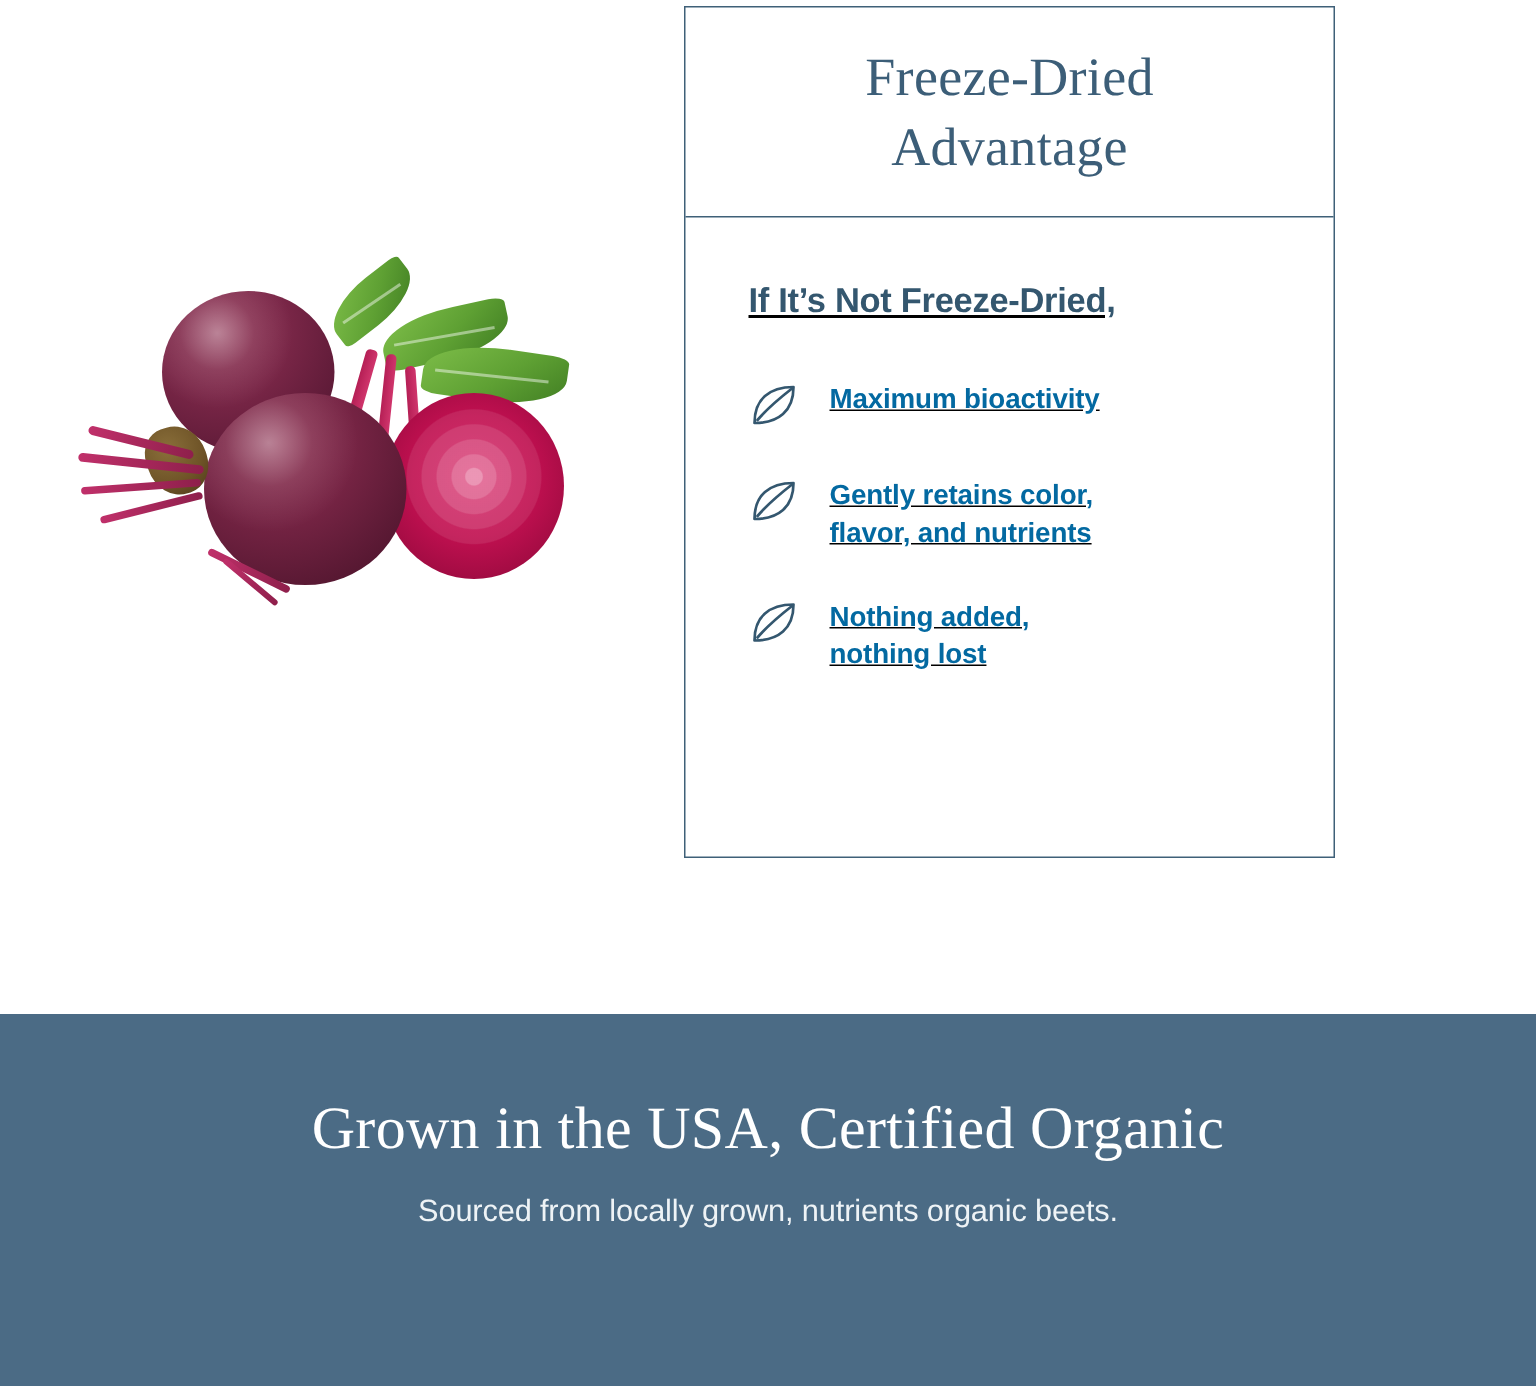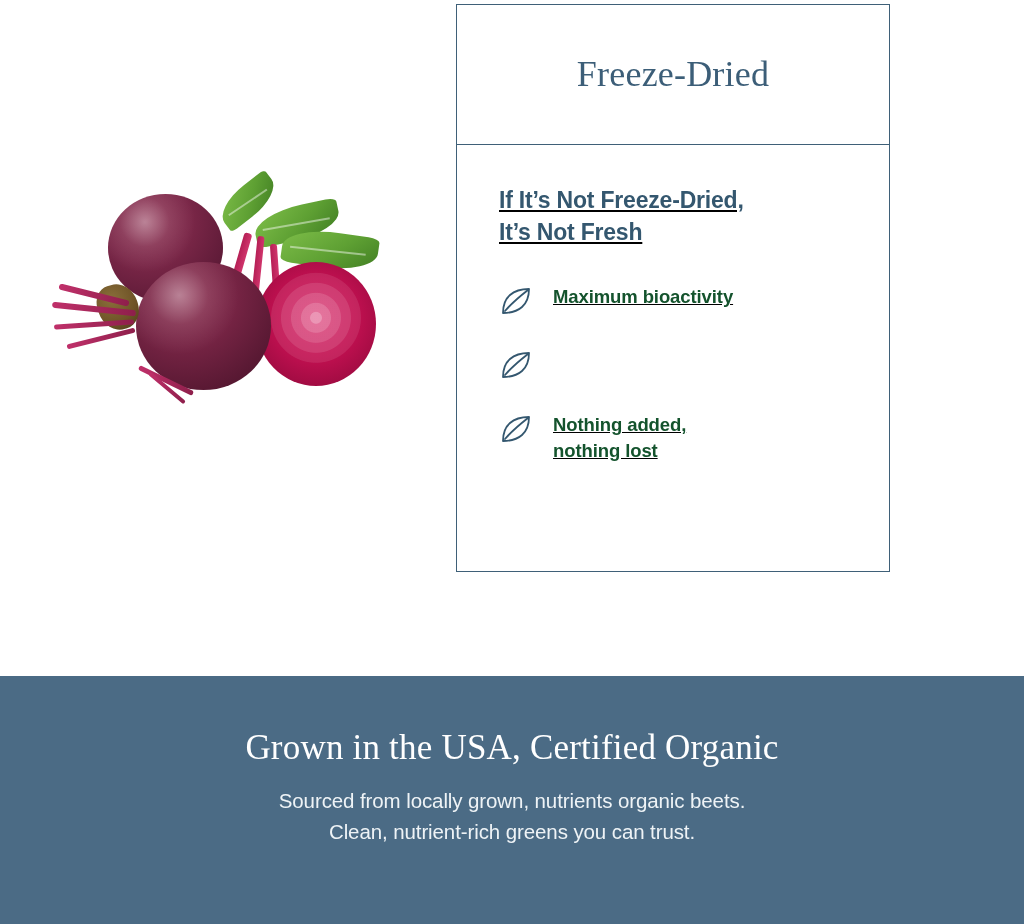--- a/index.html
+++ b/index.html
@@ -176,42 +176,42 @@
     flex: 0 0 auto;
     width: 34px;
     height: 34px;
     margin-right: 20px;
     margin-top: 2px;
   }
 
   .benefit-text {
     font-size: 18.5px;
     font-weight: bold;
-    color: #14532d;
+    color: #0369a1;
     line-height: 1.38;
     letter-spacing: -0.1px;
     padding-top: 2px;
   }
 
   
   .banner {
     position: absolute;
     left: 0;
     top: 676px;
     width: 1024px;
     height: 248px;
     background: #4b6b85;
     display: flex;
     flex-direction: column;
     align-items: center;
     padding-top: 52px;
   }
   .banner-title {
     font-family: "Liberation Serif", serif;
-    font-size: 35px;
+    font-size: 40px;
     color: #ffffff;
     letter-spacing: 0.2px;
     margin-bottom: 18px;
     text-align: center;
   }
   .banner-sub {
     font-size: 20.5px;
     color: #eef3f6;
     line-height: 1.5;
     text-align: center;
@@ -252,26 +252,26 @@
     <div class="root r2"></div>
     <div class="root r3"></div>
     <div class="root r4"></div>
     <div class="root r5"></div>
     <div class="root r6"></div>
   </div>
 
   <div class="card">
     <div class="card-header">
       <div class="title-line">Freeze-Dried</div>
+      <div class="title-line">Advantage</div>
     </div>
 
     <div class="card-body">
       <div class="subhead">
         <div>If It’s Not Freeze-Dried,</div>
-        <div>It’s Not Fresh</div>
       </div>
 
       <div class="benefit">
         <span class="leaf-icon">
           <svg viewBox="0 0 34 34" width="34" height="34" aria-hidden="true">
             <path d="M4 29 C4 13 14 5 30 5 C30 21 20 29 4 29 Z" fill="none" stroke="#34576f" stroke-width="1.8" stroke-linejoin="round"></path>
             <path d="M6 27 C12 20 20 13 29 6" fill="none" stroke="#34576f" stroke-width="1.8" stroke-linecap="round"></path>
           </svg>
         </span>
         <div class="benefit-text">
@@ -279,20 +279,24 @@
         </div>
       </div>
 
       <div class="benefit">
         <span class="leaf-icon">
           <svg viewBox="0 0 34 34" width="34" height="34" aria-hidden="true">
             <path d="M4 29 C4 13 14 5 30 5 C30 21 20 29 4 29 Z" fill="none" stroke="#34576f" stroke-width="1.8" stroke-linejoin="round"></path>
             <path d="M6 27 C12 20 20 13 29 6" fill="none" stroke="#34576f" stroke-width="1.8" stroke-linecap="round"></path>
           </svg>
         </span>
+        <div class="benefit-text">
+          <div>Gently retains color,</div>
+          <div>flavor, and nutrients</div>
+        </div>
       </div>
 
       <div class="benefit">
         <span class="leaf-icon">
           <svg viewBox="0 0 34 34" width="34" height="34" aria-hidden="true">
             <path d="M4 29 C4 13 14 5 30 5 C30 21 20 29 4 29 Z" fill="none" stroke="#34576f" stroke-width="1.8" stroke-linejoin="round"></path>
             <path d="M6 27 C12 20 20 13 29 6" fill="none" stroke="#34576f" stroke-width="1.8" stroke-linecap="round"></path>
           </svg>
         </span>
         <div class="benefit-text">
@@ -301,15 +305,14 @@
         </div>
       </div>
     </div>
   </div>
 </div>
 
 <div class="banner">
   <div class="banner-title">Grown in the USA, Certified Organic</div>
   <div class="banner-sub">
     <div>Sourced from locally grown, nutrients organic beets.</div>
-    <div>Clean, nutrient-rich greens you can trust.</div>
   </div>
 </div>
 
 </body></html>

